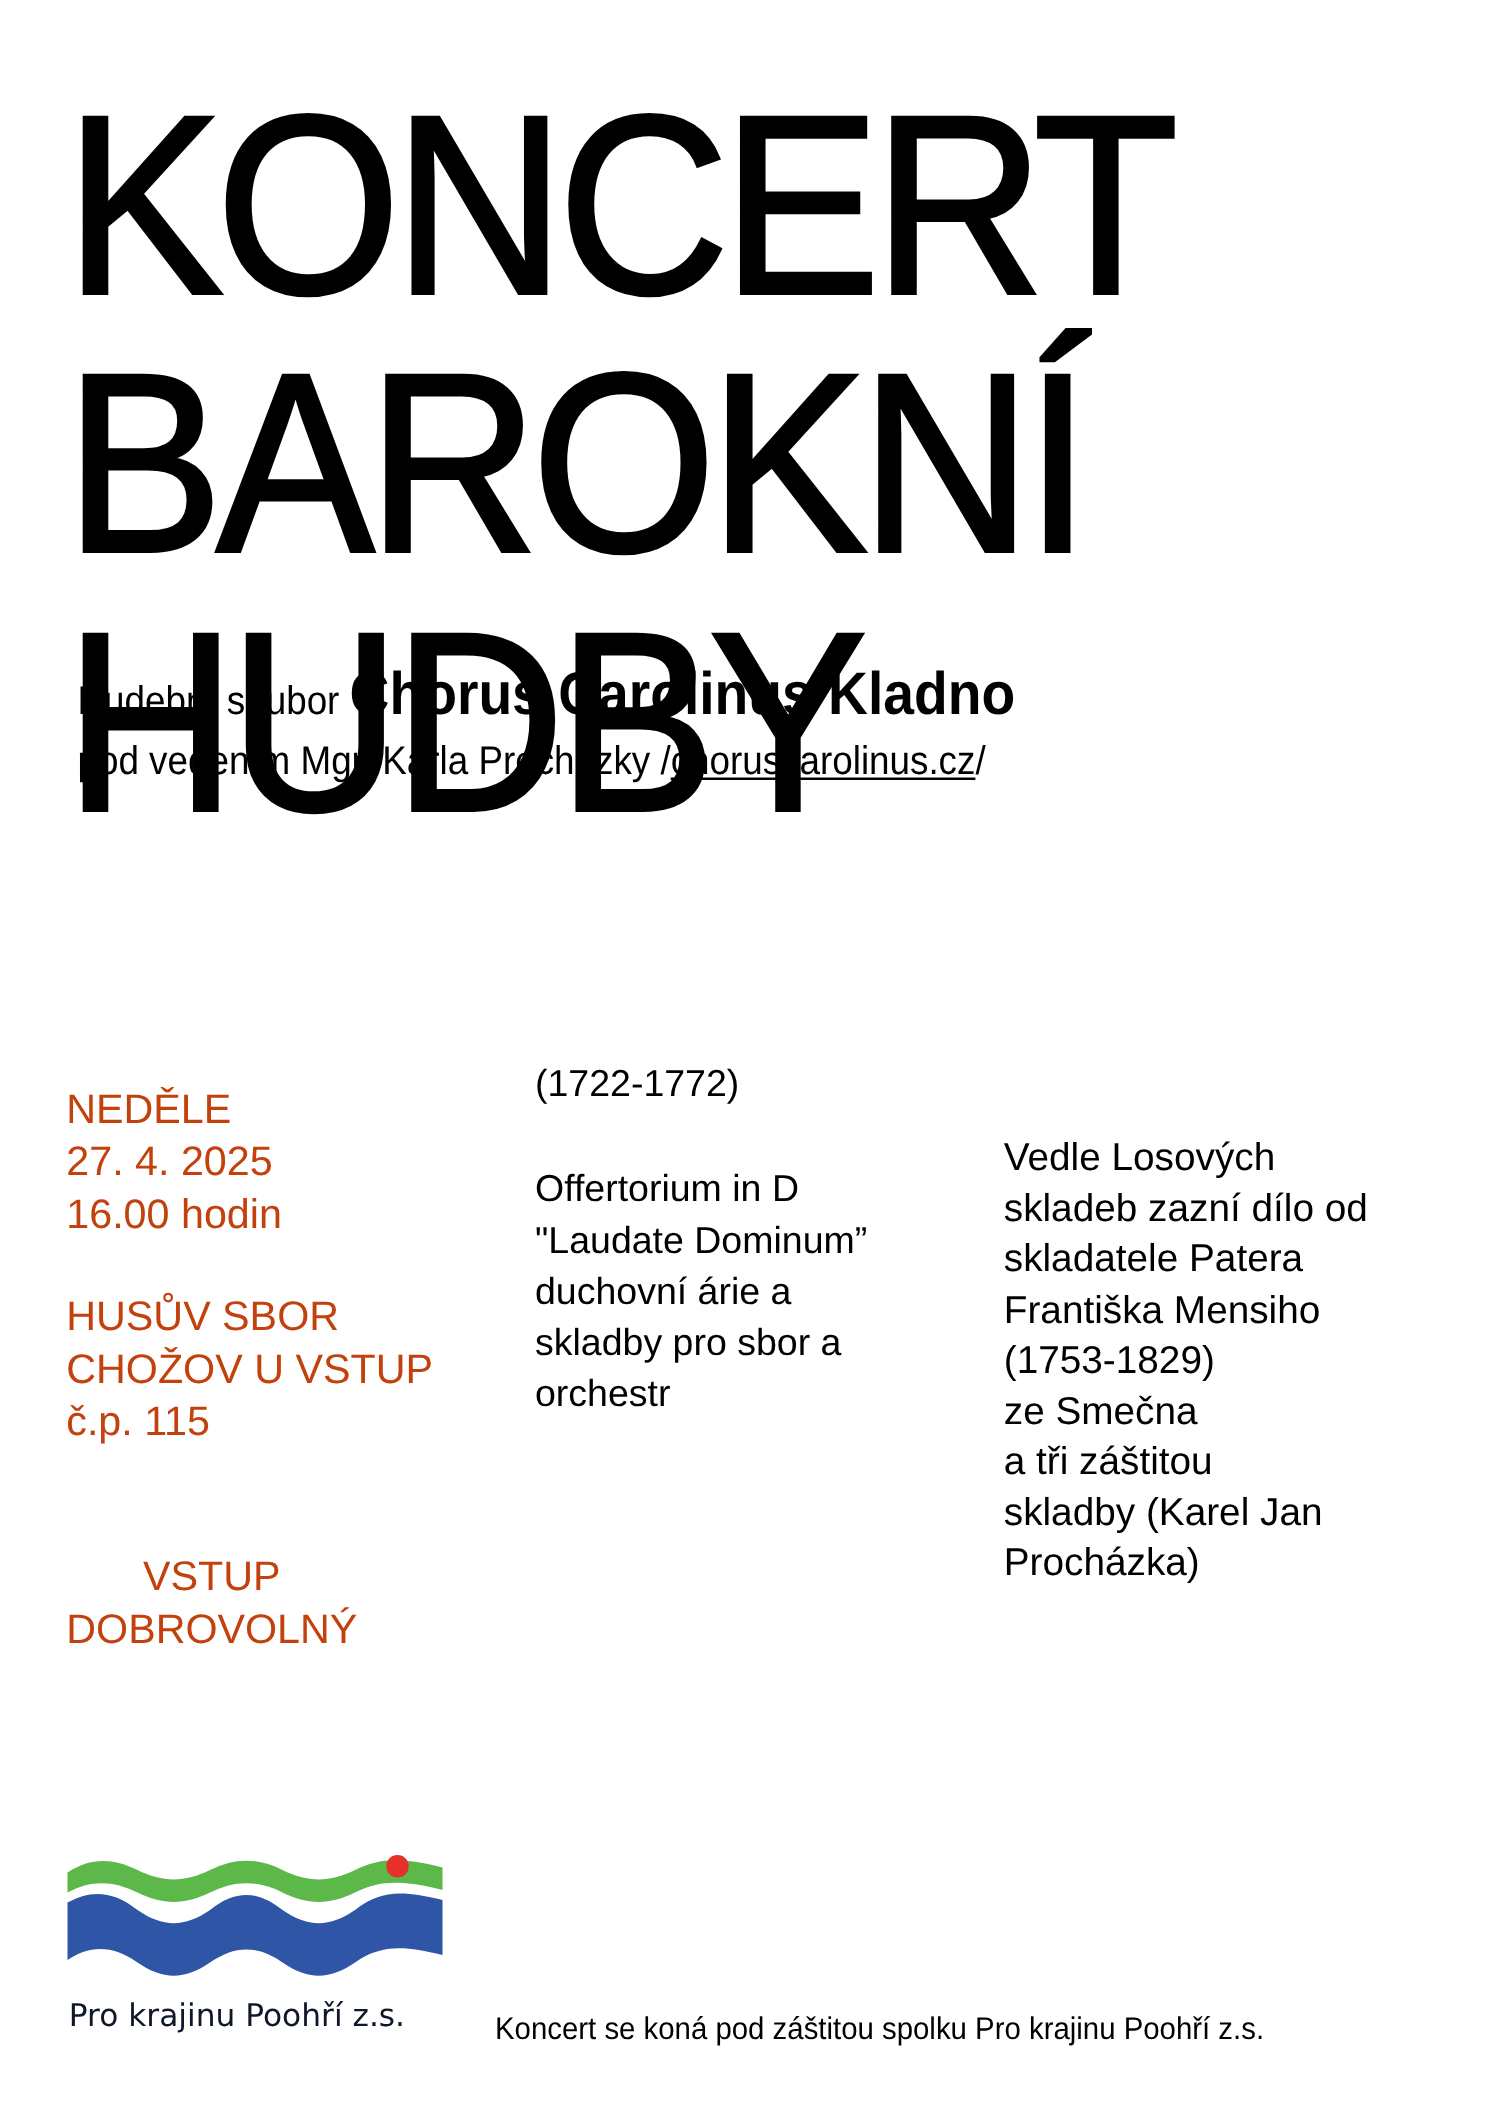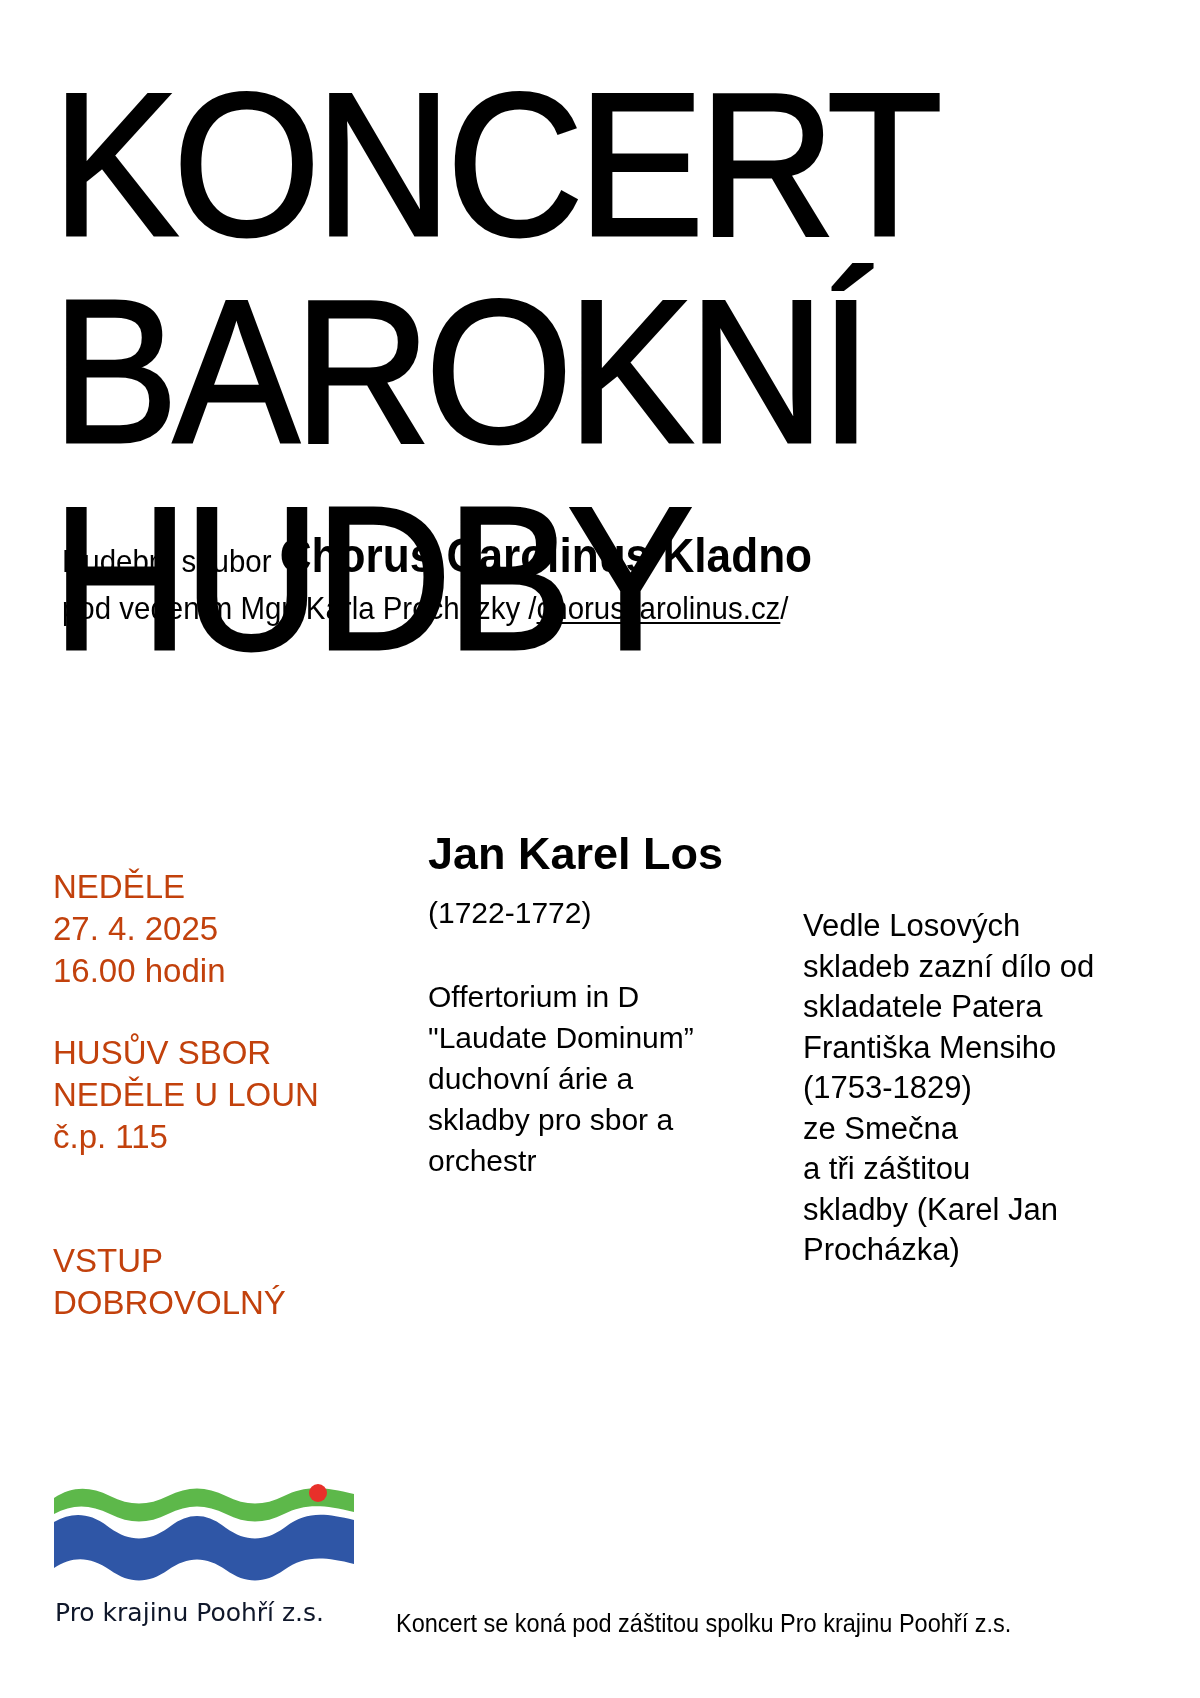--- a/index.html
+++ b/index.html
@@ -32,30 +32,29 @@
 </div>
 <div class="ens" style="top:592px;"><span>pod vedením Mgr. Karla Procházky /</span><a>choruscarolinus.cz</a><span>/</span></div>
 
 <div class="col" style="left:53px; top:866px;">
   <div>NEDĚLE</div>
   <div>27. 4. 2025</div>
   <div>16.00 hodin</div>
 </div>
 <div class="col" style="left:53px; top:1032px;">
   <div>HUSŮV SBOR</div>
-  <div>NEDĚLE U LOUN</div>
+  <div>CHOŽOV U VSTUP</div>
   <div>č.p. 115</div>
 </div>
-<div class="col" style="left:53px; top:1240px;">
+<div class="col" style="left:53px; top:1240px;text-align:center;">
   <div>VSTUP</div>
   <div>DOBROVOLNÝ</div>
 </div>
 
 <div class="mid" style="top:831px;">
-  <div class="composer">Jan Karel Los</div>
   <div style="margin-top:16px;">(1722-1772)</div>
   <div style="margin-top:43px;">
     <div>Offertorium in D</div>
     <div>"Laudate Dominum”</div>
     <div>duchovní árie a</div>
     <div>skladby pro sbor a</div>
     <div>orchestr</div>
   </div>
 </div>
 

